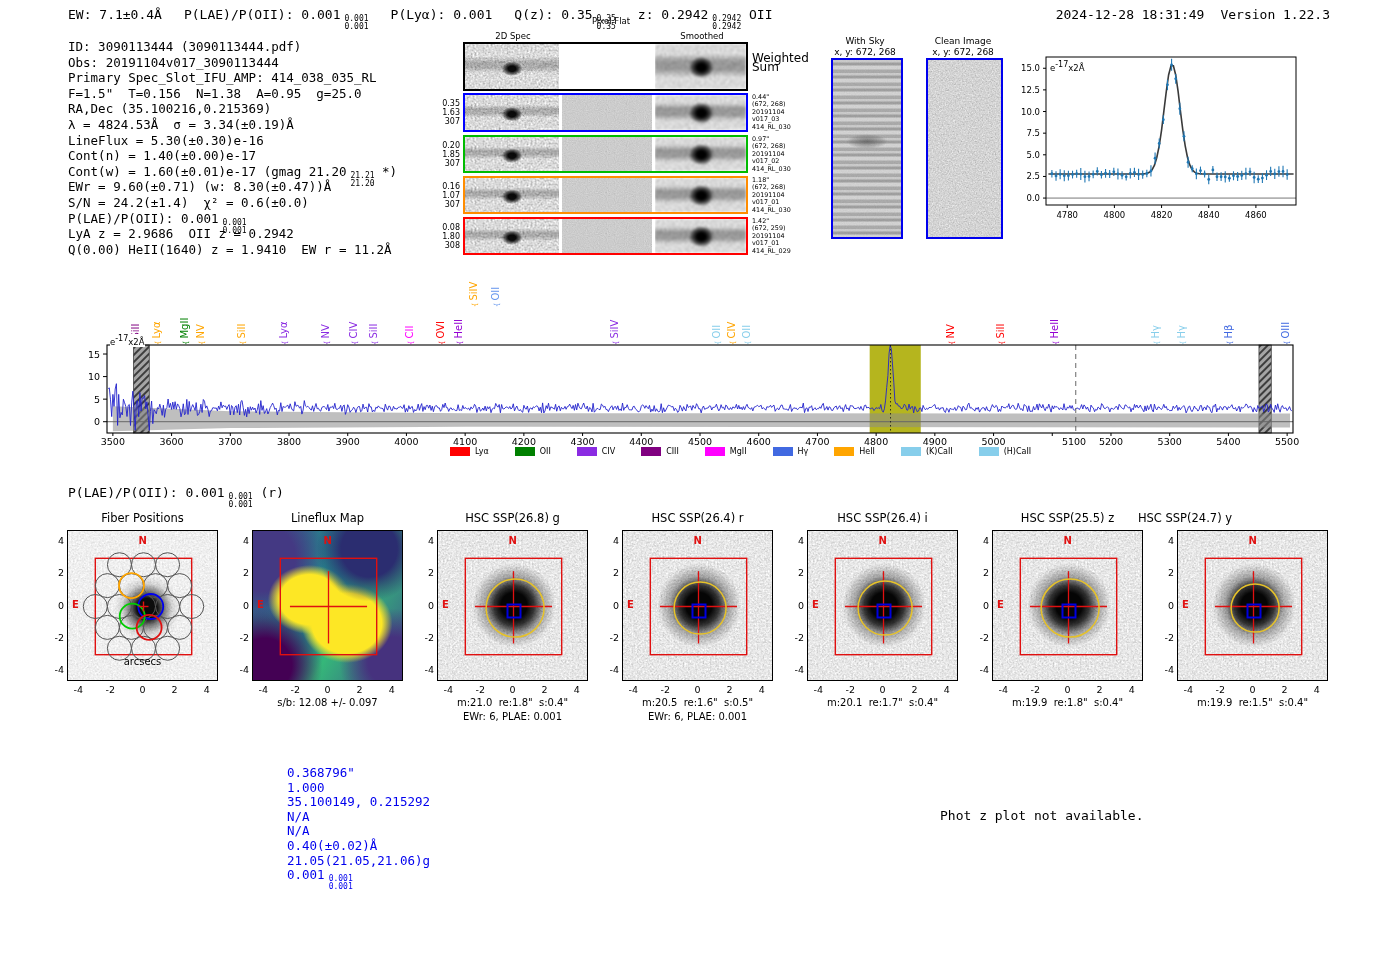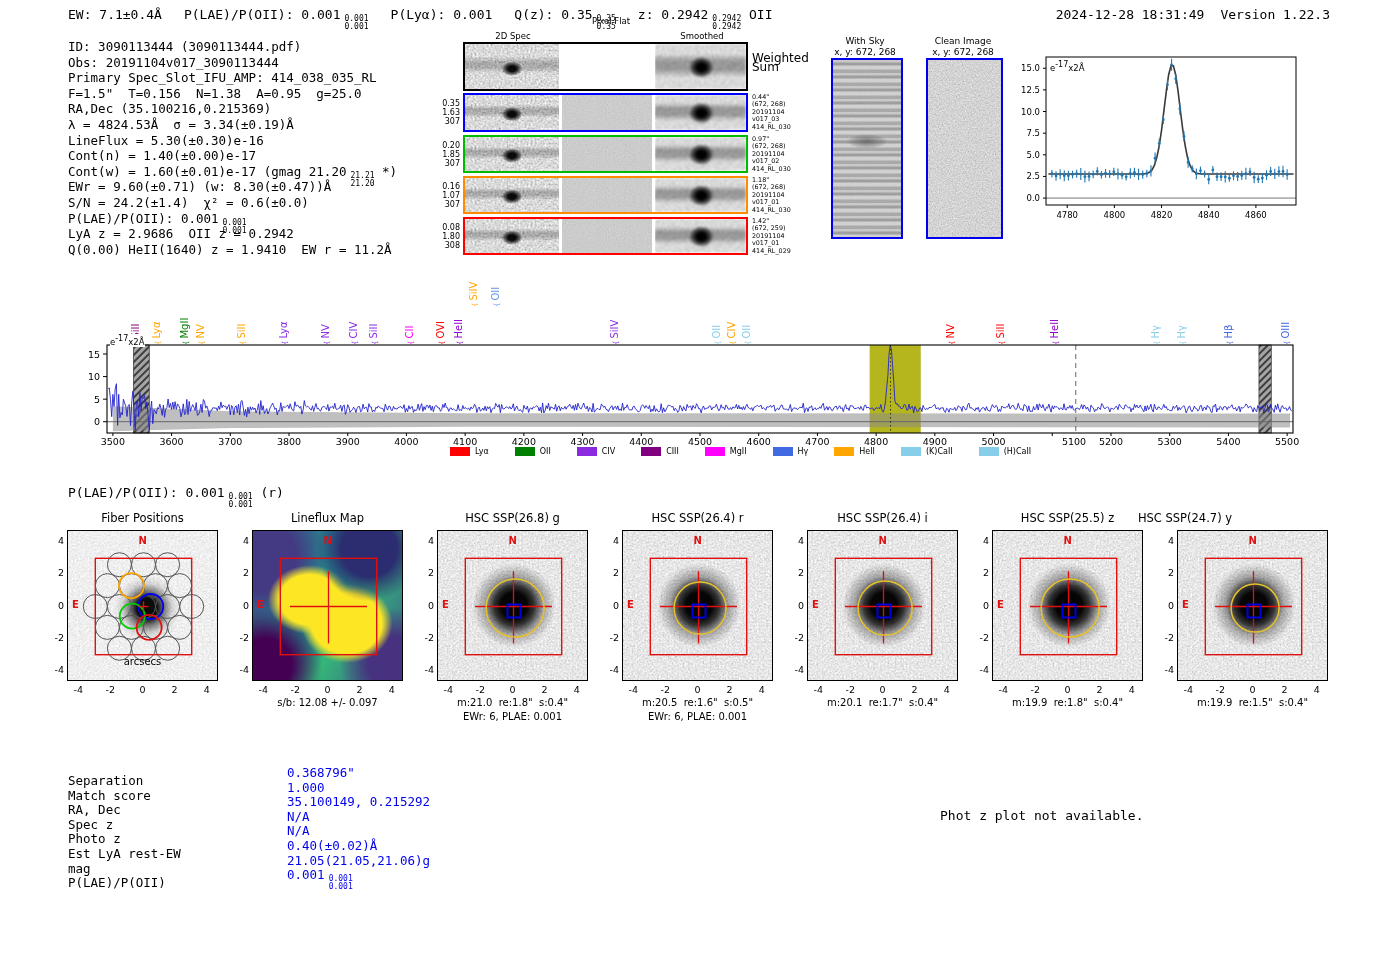--- a/index.html
+++ b/index.html
@@ -805,30 +805,20 @@
       <div class="cut-tickX abs" style="left: 1208.37px; top: 684px;">-2</div>
       <div class="cut-tickY abs" style="left: 1158px; top: 599.5px;">0</div>
       <div class="cut-tickX abs" style="left: 1240.5px; top: 684px;">0</div>
       <div class="cut-tickY abs" style="left: 1158px; top: 567.372px;">2</div>
       <div class="cut-tickX abs" style="left: 1272.63px; top: 684px;">2</div>
       <div class="cut-tickY abs" style="left: 1158px; top: 535.245px;">4</div>
       <div class="cut-tickX abs" style="left: 1304.76px; top: 684px;">4</div>
       <div class="cut-cap abs" style="left: 1252.5px; top: 697px;">m:19.9  re:1.5"  s:0.4"</div>
     </div>
 
-  <div id="mt-labels" class="abs mono" style="left:68px;top:773px">
-      <div class="mt-label">Separation</div>
-      <div class="mt-label">Match score</div>
-      <div class="mt-label">RA, Dec</div>
-      <div class="mt-label">Spec z</div>
-      <div class="mt-label">Photo z</div>
-      <div class="mt-label">Est LyA rest-EW</div>
-      <div class="mt-label">mag</div>
-      <div class="mt-label">P(LAE)/P(OII)</div>
-    </div>
   <div id="mt-values" class="abs mono" style="left:287px;top:765px">
       <div class="mt-value"><span class="seg"><span>0.368796"</span></span></div>
       <div class="mt-value"><span class="seg"><span>1.000</span></span></div>
       <div class="mt-value"><span class="seg"><span>35.100149, 0.215292</span></span></div>
       <div class="mt-value"><span class="seg"><span>N/A</span></span></div>
       <div class="mt-value"><span class="seg"><span>N/A</span></span></div>
       <div class="mt-value"><span class="seg"><span>0.40(±0.02)Å</span></span></div>
       <div class="mt-value"><span class="seg"><span>21.05(21.05,21.06)g</span></span></div>
       <div class="mt-value"><span class="seg"><span>0.001</span><span class="frac"><span>0.001</span><span>0.001</span></span></span></div>
     </div>

